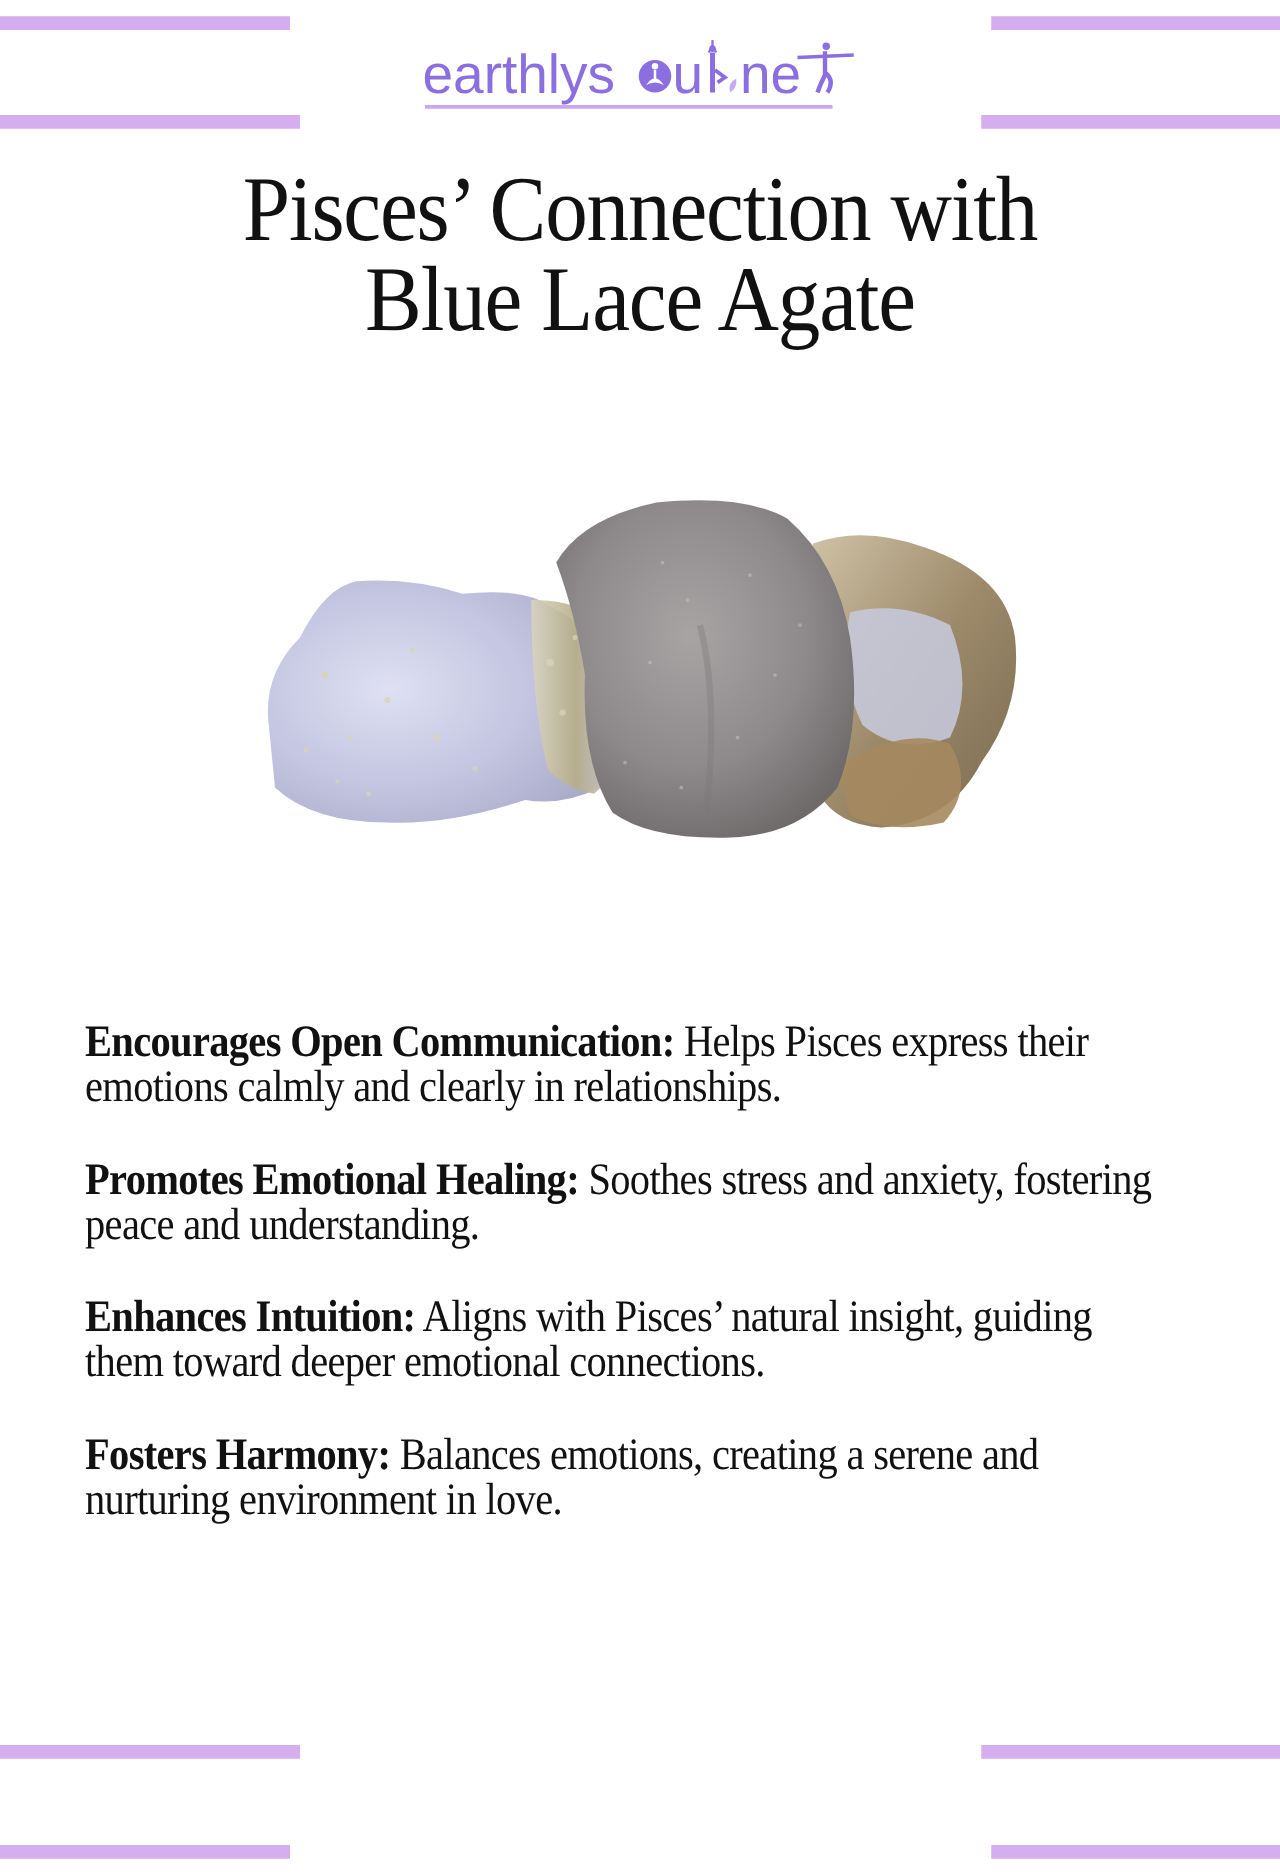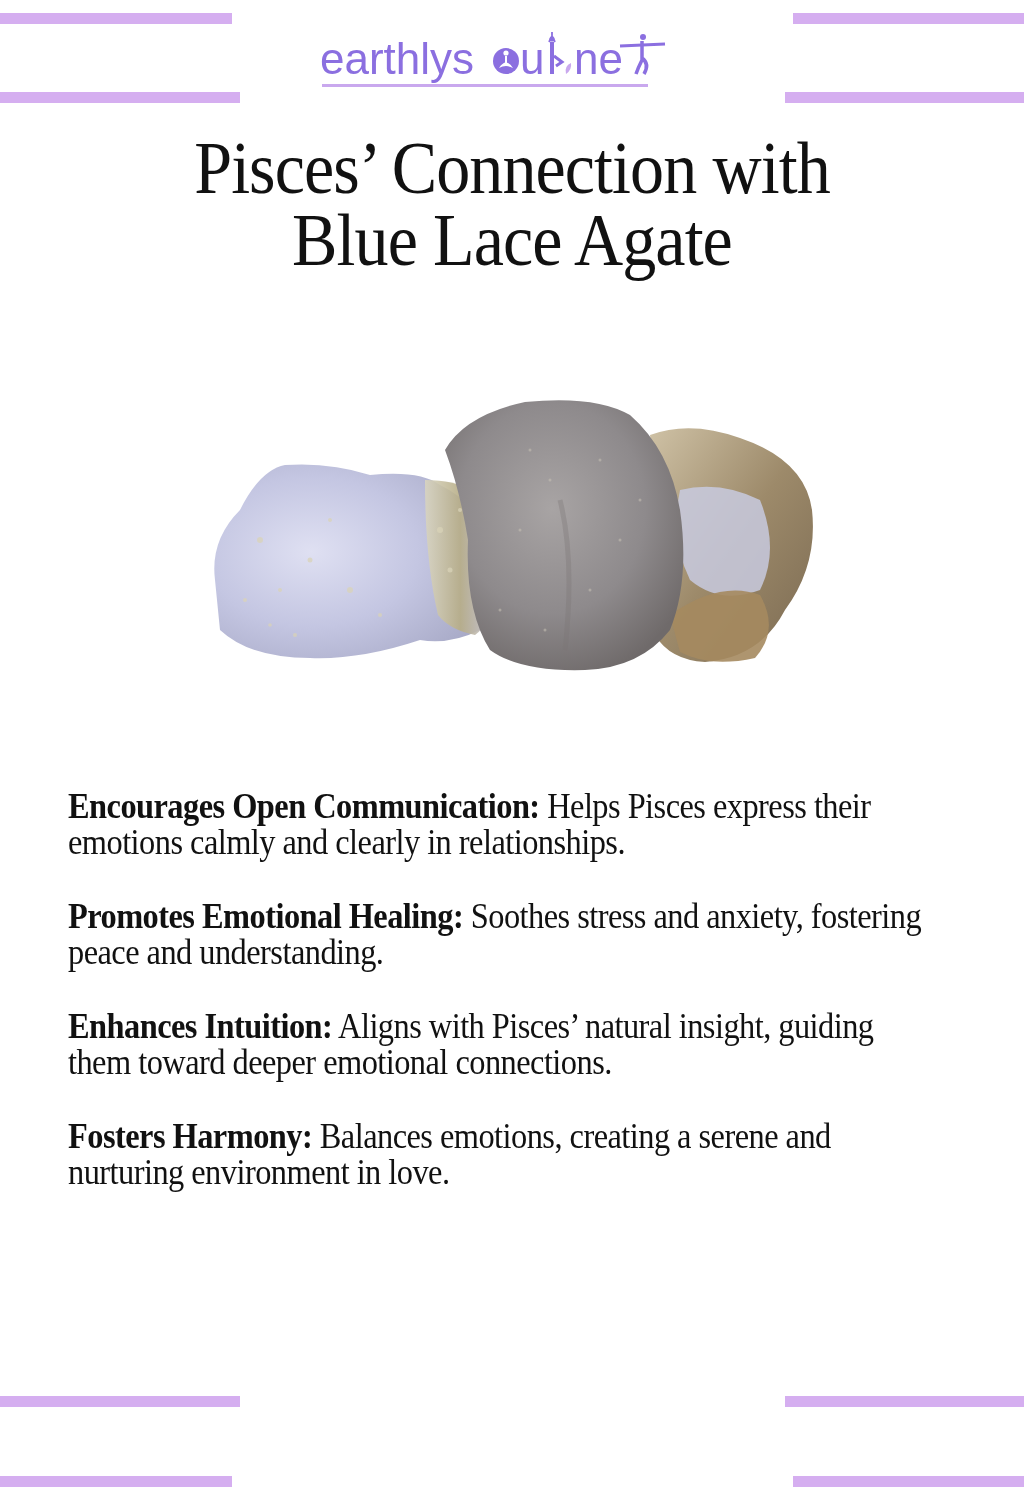--- a/index.html
+++ b/index.html
@@ -8,28 +8,28 @@
   .bar { position: absolute; height: 11px; background: #d5aef0; }
   .bar-tl1 { left: 0; top: 13px; width: 232px; }
   .bar-tl2 { left: 0; top: 92px; width: 240px; }
   .bar-tr1 { left: 793px; top: 13px; width: 231px; }
   .bar-tr2 { left: 785px; top: 92px; width: 239px; }
   .bar-bl1 { left: 0; top: 1396px; width: 240px; }
   .bar-bl2 { left: 0; top: 1476px; width: 232px; }
   .bar-br1 { left: 785px; top: 1396px; width: 239px; }
   .bar-br2 { left: 793px; top: 1476px; width: 231px; }
 
-  .logo { position: absolute; left: 320px; top: 30px; width: 350px; height: 60px; }
+  .logo { position: absolute; left: 338px; top: 30px; width: 350px; height: 60px; }
 
   .title { position: absolute; left: 0; top: 132px; width: 1024px; text-align: center; font-size: 74px; line-height: 72px; font-weight: normal; letter-spacing: -1px; transform: scaleX(0.92); transform-origin: center top; }
   .title span { display: block; }
 
   .stone { position: absolute; left: 200px; top: 390px; width: 630px; height: 290px; }
 
-  .points { position: absolute; left: 68px; top: 788px; width: 860px; }
+  .points { position: absolute; left: 68px; top: 815px; width: 860px; }
   .point { font-size: 36px; line-height: 36px; margin: 0 0 38px 0; letter-spacing: -0.6px; transform: scaleX(0.9); transform-origin: left top; width: 960px; }
   .point b { font-weight: bold; }
 </style>
 </head>
 <body>
 
 <div class="bar bar-tl1"></div>
 <div class="bar bar-tl2"></div>
 <div class="bar bar-tr1"></div>
 <div class="bar bar-tr2"></div>

